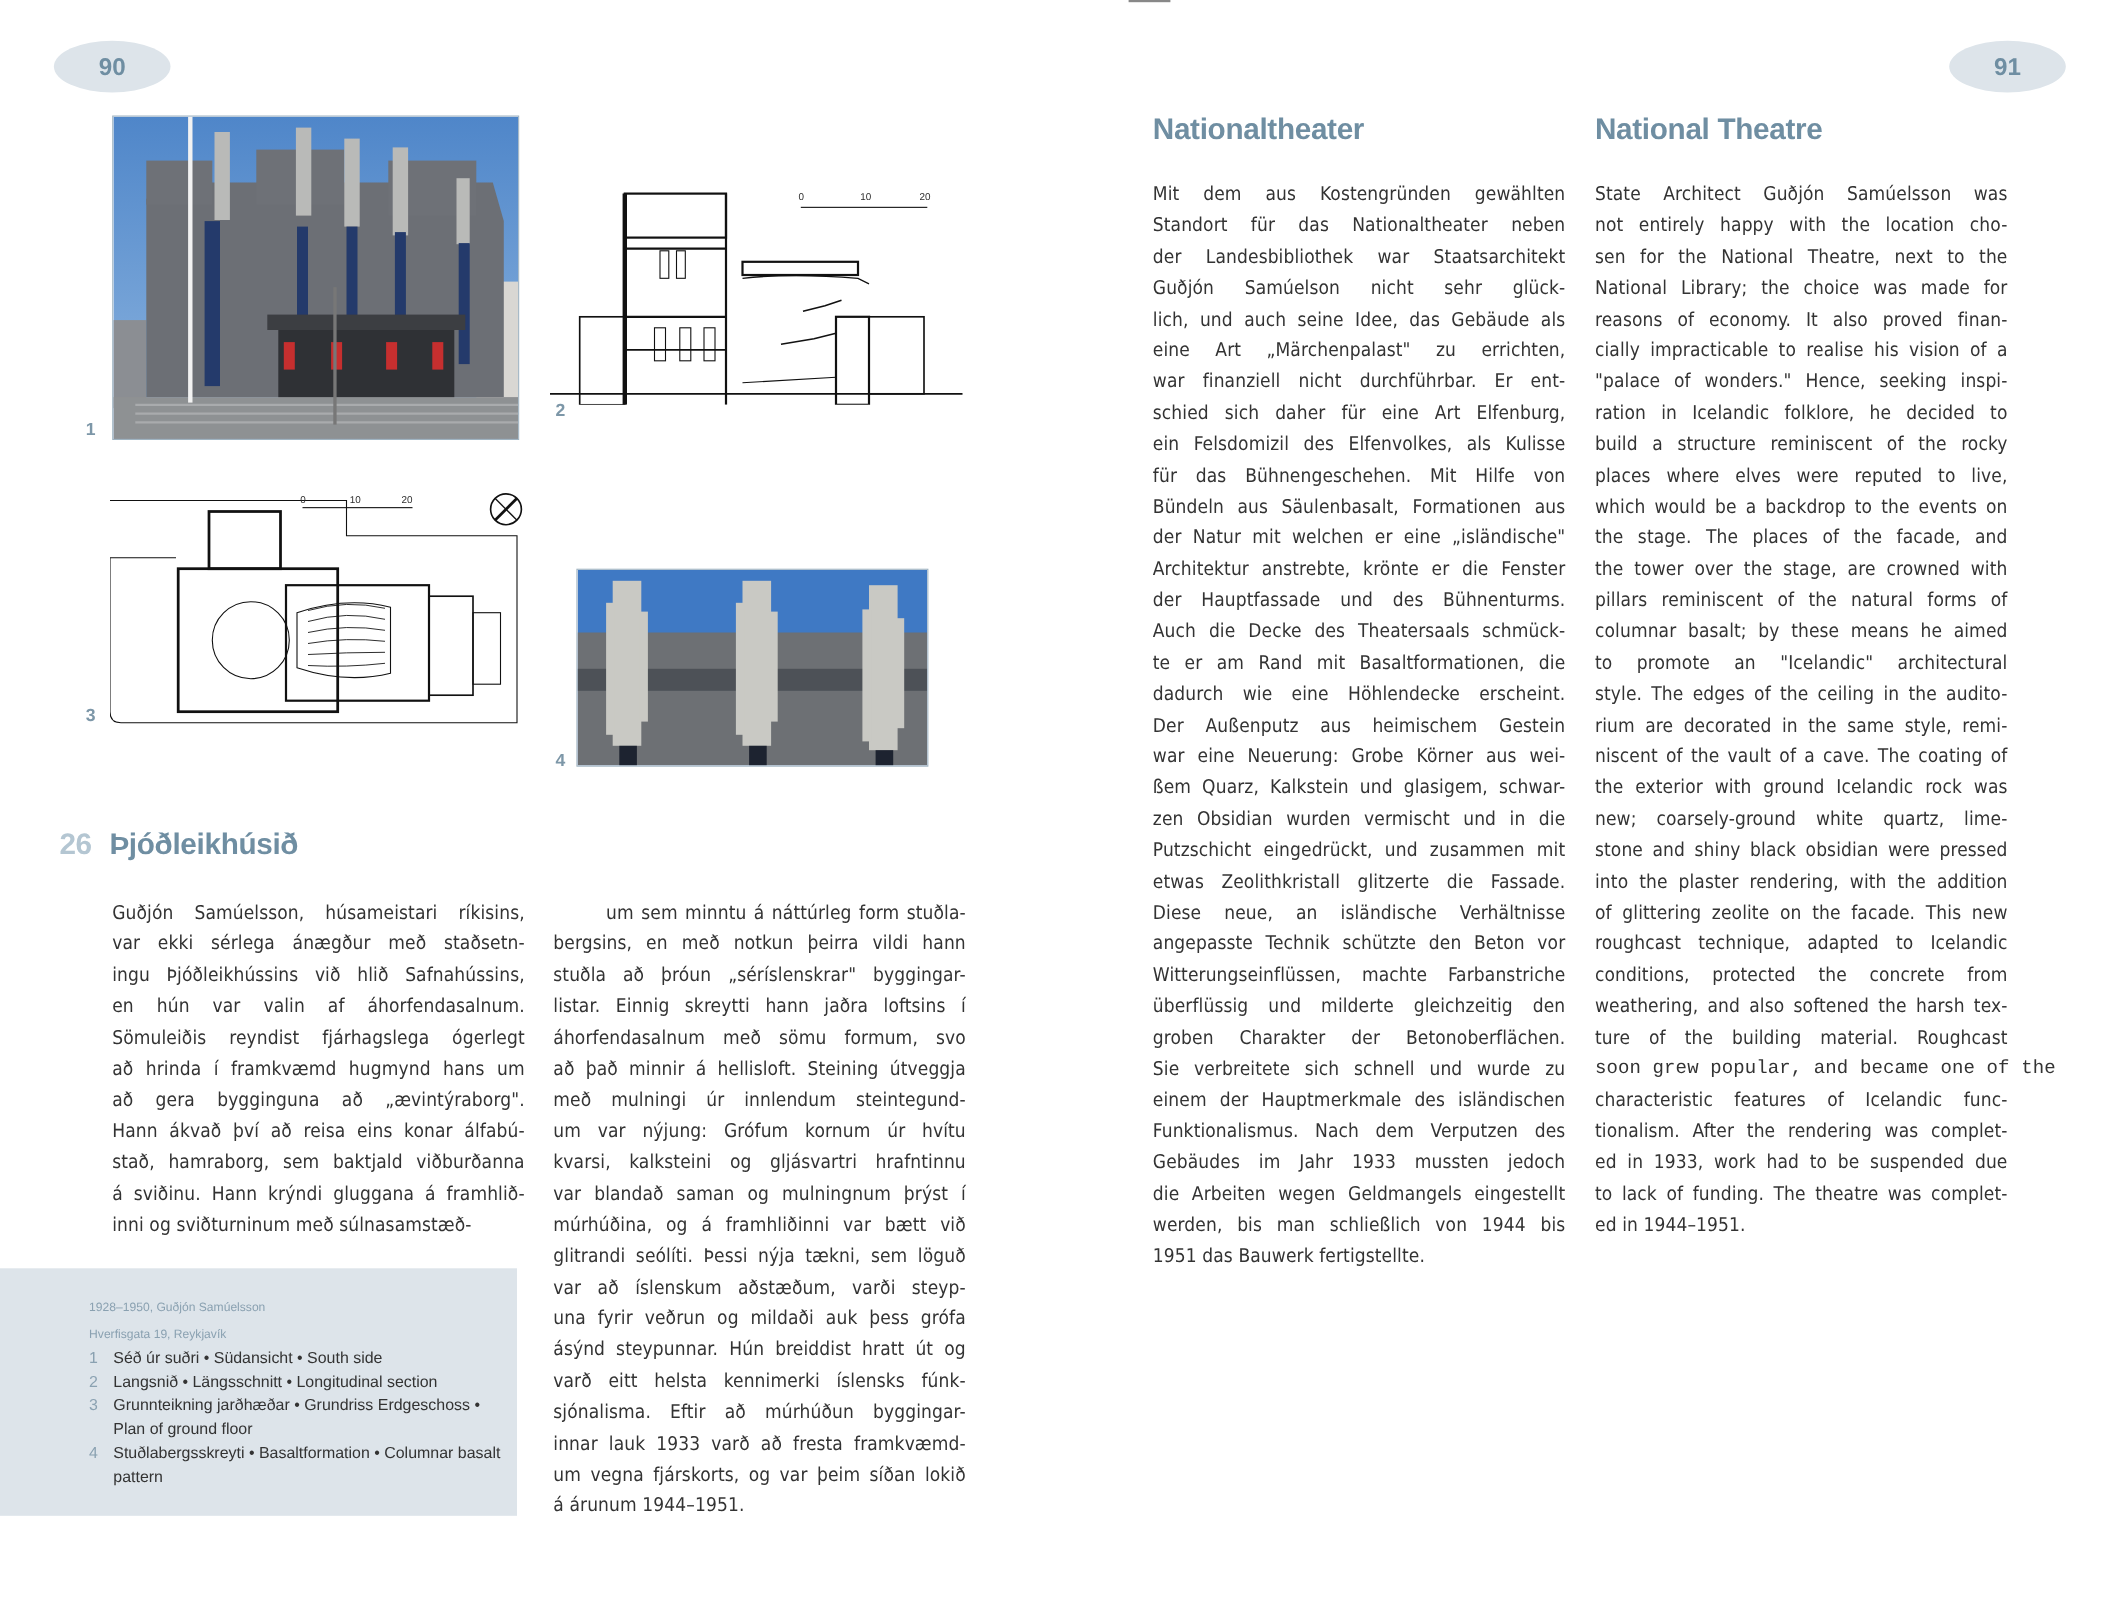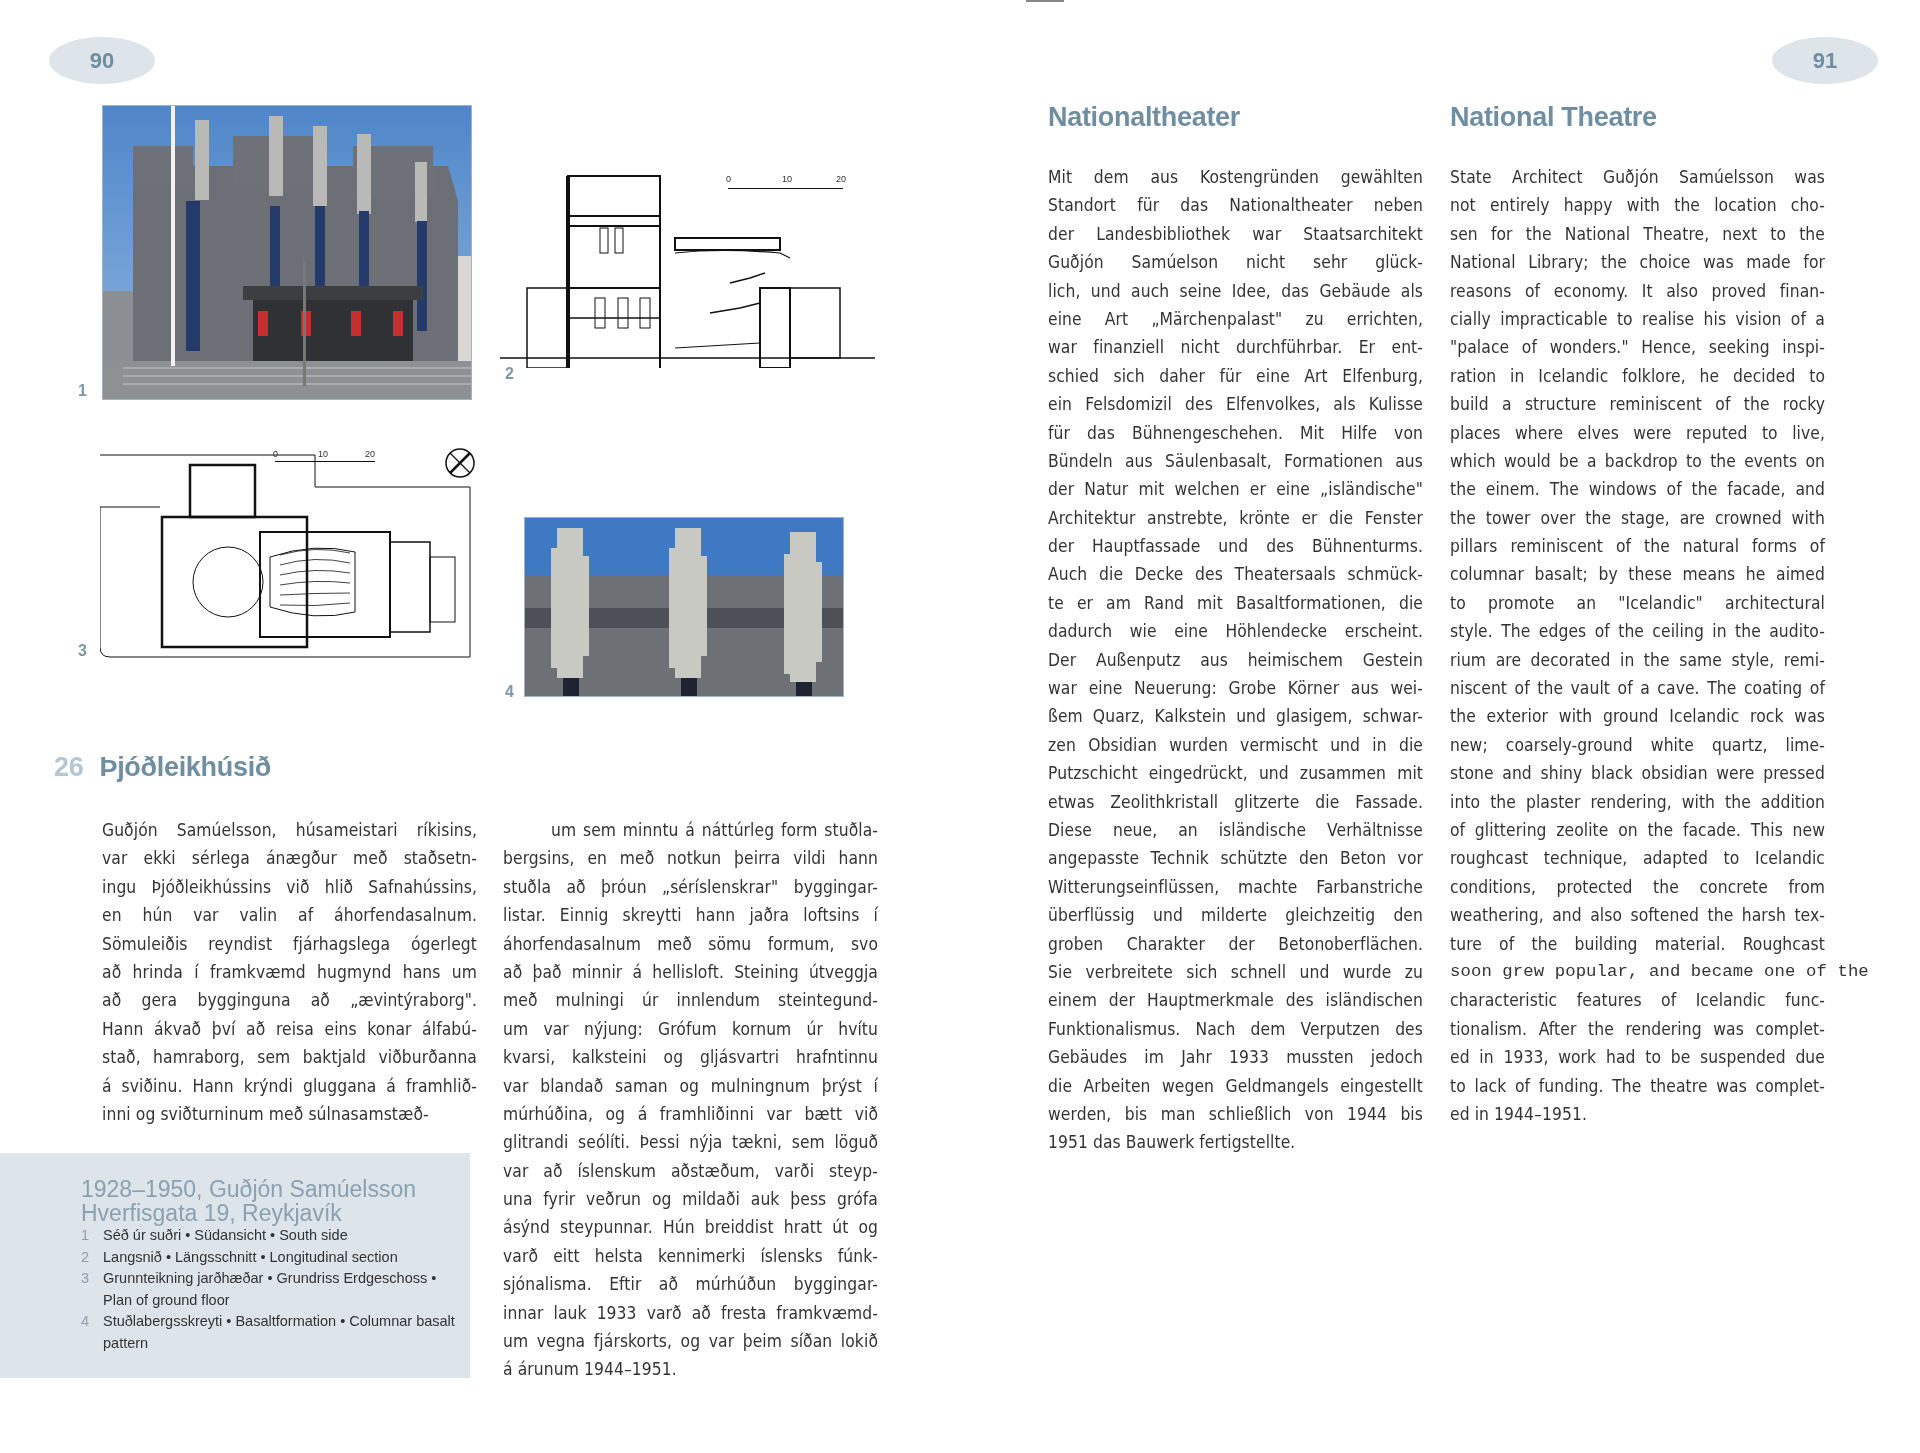--- a/index.html
+++ b/index.html
@@ -33,21 +33,21 @@
     position:absolute; color:#6f8ea2; font-family:"Liberation Sans", sans-serif;
     font-weight:bold; font-size:27px; letter-spacing:-0.3px;
   }
   .section-num { color:#b4c6d2; margin-right:16px; }
   .photo { position:absolute; border:1px solid #9fb3c1; overflow:hidden; }
   .drawing { position:absolute; }
   .caption-box {
     position:absolute; left:0; top:1153px; width:470px; height:225px;
     background:#dde4ea;
   }
-  .cap-meta { font-family:"Liberation Sans", sans-serif; font-size:23px; color:#8aa1b1; line-height:24px; }
+  .cap-meta { font-family:"Liberation Sans", sans-serif; font-size:11px; color:#8aa1b1; line-height:24px; }
   .cap-item { display:flex; font-family:"Liberation Sans", sans-serif; font-size:14.5px; color:#333; line-height:21.5px; }
   .cap-item .n { width:22px; color:#8aa1b1; flex:none; }
   .cap-item .t { flex:1; }
   .top-mark { position:absolute; left:1026px; top:0; width:38px; height:2px; background:#888; }
 </style>
 </head>
 <body>
 
 <div class="top-mark"></div>
 
@@ -277,21 +277,21 @@
     <span class="line" style="display: block;">not entirely happy with the location cho-</span>
     <span class="line" style="display: block;">sen for the National Theatre, next to the</span>
     <span class="line" style="display: block;">National Library; the choice was made for</span>
     <span class="line" style="display: block;">reasons of economy. It also proved finan-</span>
     <span class="line" style="display: block;">cially impracticable to realise his vision of a</span>
     <span class="line" style="display: block;">"palace of wonders." Hence, seeking inspi-</span>
     <span class="line" style="display: block;">ration in Icelandic folklore, he decided to</span>
     <span class="line" style="display: block;">build a structure reminiscent of the rocky</span>
     <span class="line" style="display: block;">places where elves were reputed to live,</span>
     <span class="line" style="display: block;">which would be a backdrop to the events on</span>
-    <span class="line" style="display: block;">the einem. The windows of the facade, and</span>
+    <span class="line" style="display: block;">the stage. The places of the facade, and</span>
     <span class="line" style="display: block;">the tower over the stage, are crowned with</span>
     <span class="line" style="display: block;">pillars reminiscent of the natural forms of</span>
     <span class="line" style="display: block;">columnar basalt; by these means he aimed</span>
     <span class="line" style="display: block;">to promote an "Icelandic" architectural</span>
     <span class="line" style="display: block;">style. The edges of the ceiling in the audito-</span>
     <span class="line" style="display: block;">rium are decorated in the same style, remi-</span>
     <span class="line" style="display: block;">niscent of the vault of a cave. The coating of</span>
     <span class="line" style="display: block;">the exterior with ground Icelandic rock was</span>
     <span class="line" style="display: block;">new; coarsely-ground white quartz, lime-</span>
     <span class="line" style="display: block;">stone and shiny black obsidian were pressed</span>

